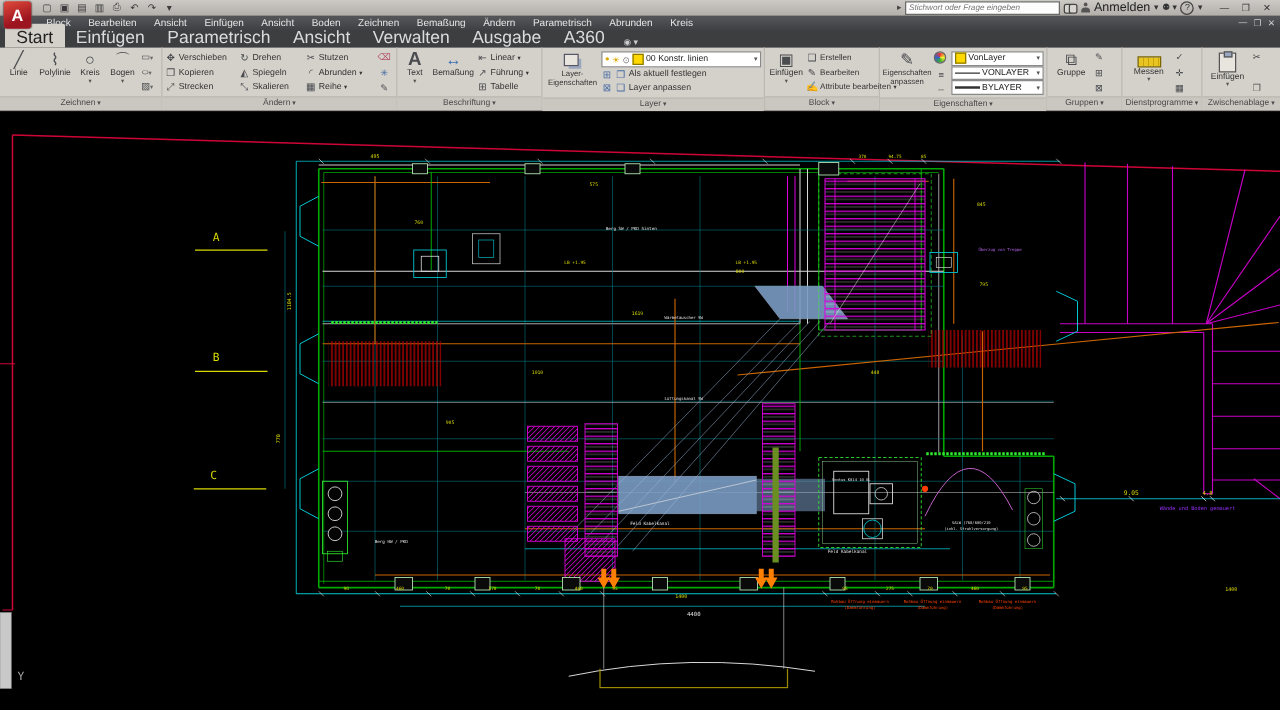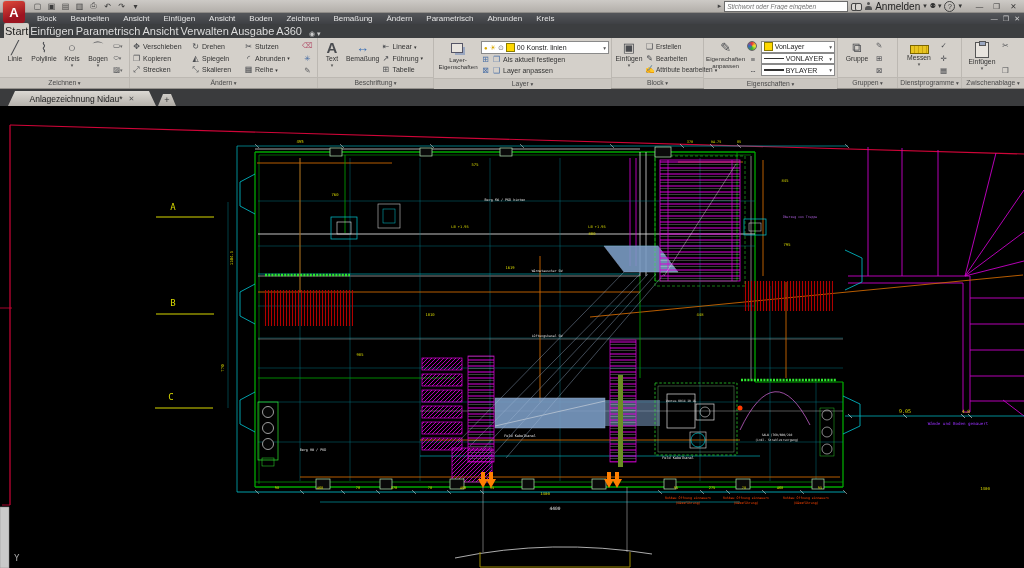--- a/index.html
+++ b/index.html
@@ -30,21 +30,21 @@
   .ic-help{width:9px;height:9px;border:1px solid #444;border-radius:50%;font-size:7px;color:#333;display:flex;align-items:center;justify-content:center;}
   .winbtns{display:flex;margin-left:6px;}
   .winbtns span{width:17px;height:10px;font-size:7.5px;color:#333;display:flex;align-items:center;justify-content:center;}
   
   #menubar{height:11px;background:linear-gradient(#54565a,#3e4044);display:flex;align-items:center;padding-left:30px;}
   .menu-item{font-size:8px;color:#e6e6e6;padding:0 7px;line-height:11px;cursor:default;}
   #menubar .mwin{margin-left:auto;display:flex;gap:5px;padding-right:4px;}
   #menubar .mwin span{font-size:7px;color:#cfcfcf;}
   
   #ribbontabs{height:14px;background:#3c3e40;display:flex;align-items:flex-end;padding-left:4px;}
-  .rtab{font-size:11px;color:#dcdcdc;padding:2px 1px 1px;cursor:default;}
+  .rtab{font-size:14px;color:#dcdcdc;padding:2px 9px 1px;cursor:default;}
   .rtab.active{background:#d4d0ca;color:#222;border-radius:2px 2px 0 0;}
   .rtab-ovf{font-size:7px;color:#ccc;padding:0 6px;}
   
   #ribbon{height:51px;background:#d4d0ca;display:flex;border-bottom:1px solid #94918c;box-sizing:border-box;}
   .panel{display:flex;flex-direction:column;border-right:1px solid #bcb8b2;box-sizing:border-box;}
   .pbody{height:40px;display:flex;align-items:stretch;padding:1px 2px 0;box-sizing:border-box;gap:1px;}
   .plabel{height:10px;font-size:6.8px;color:#4a4a4a;text-align:center;line-height:10px;background:#cac6c0;
           border-top:1px solid #bcb8b2;cursor:default;}
   .plabel::after{content:" ▾";font-size:5.5px;}
   .bigbtn{display:flex;flex-direction:column;align-items:center;justify-content:flex-start;padding-top:1px;cursor:default;}
@@ -391,27 +391,20 @@
         <div class="minicol">
           <span class="miniicon"><span>✂</span></span>
           <span class="miniicon"><span>❐</span></span>
         </div>
       </div>
       <div class="plabel">Zwischenablage</div>
     </div>
 
   </div>
 
-  <div id="doctabs">
-    <div class="doctab">
-      <span>Anlagezeichnung Nidau*</span>
-      <span class="x">✕</span>
-    </div>
-    <div class="newtab">+</div>
-  </div>
 
   <div id="canvas">
     <svg id="cad" viewBox="0 0 1024 462" preserveAspectRatio="none">
       <defs>
         <pattern id="hr" width="3" height="6" patternUnits="userSpaceOnUse">
           <path d="M1.5,0 V6" stroke="#b00000" stroke-width="1.1"></path>
         </pattern>
         <pattern id="hm" width="7" height="6" patternUnits="userSpaceOnUse">
           <path d="M0,2 H7" stroke="#dd00dd" stroke-width="1"></path>
           <path d="M0,4.5 H7" stroke="#ffffff" stroke-width="0.35" opacity="0.7"></path>

